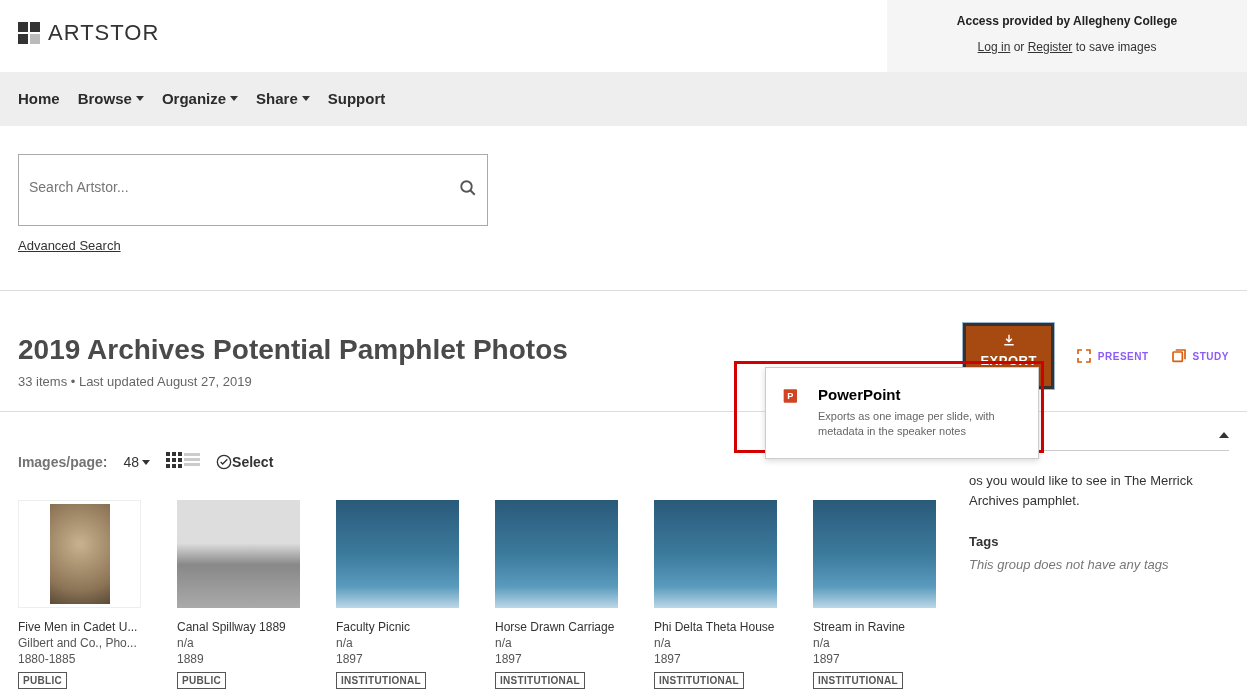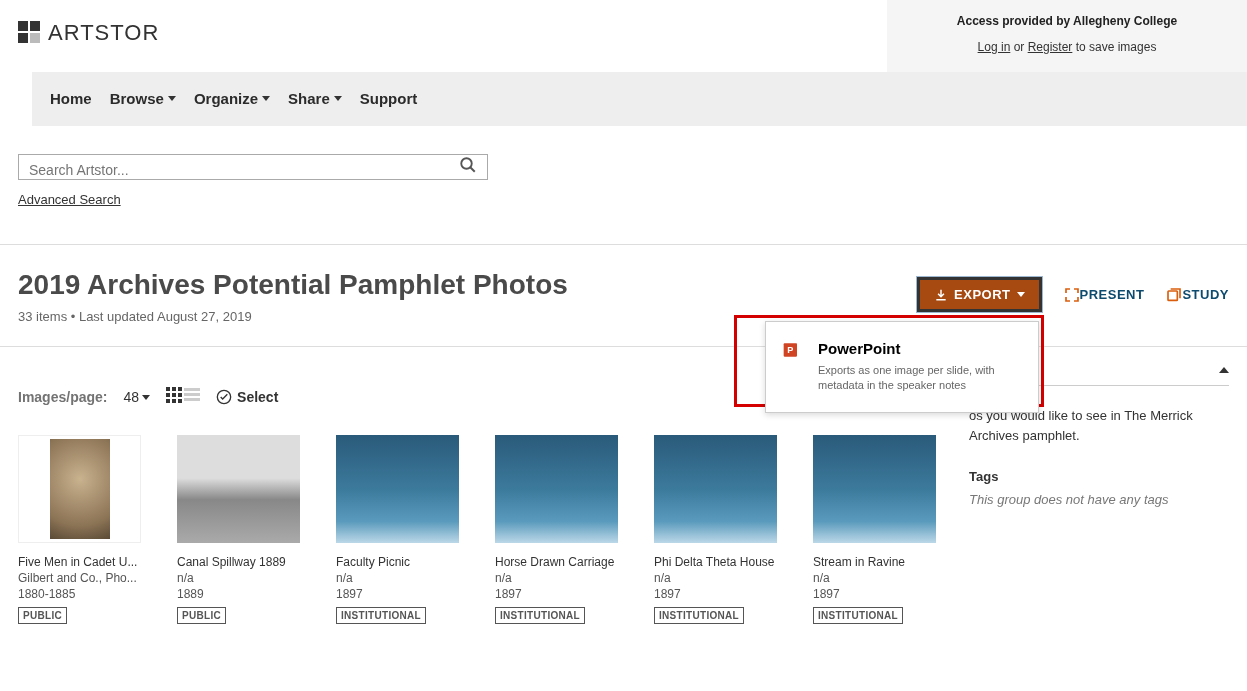--- a/index.html
+++ b/index.html
@@ -1,61 +1,61 @@
 <!DOCTYPE html>
 <html><head>
 <meta charset="utf-8">
 <style>
 * { box-sizing: border-box; margin: 0; padding: 0; font-family: Arial, Helvetica, sans-serif; }
 body { background: #fff; color: #333; }
 
 .top-bar { display: flex; justify-content: space-between; align-items: flex-start; padding: 0; }
-.logo-area { padding: 20px 18px 0 18px; display: flex; align-items: center; }
+.logo-area { padding: 20px 18px 0 18px; display: flex; align-items: flex-end; }
 .logo-mark { display: inline-flex; margin-right: 6px; }
 .logo-text { font-size: 22px; letter-spacing: 1px; color: #333; font-weight: 400; }
 .access-box { background: #f5f5f5; padding: 14px 60px 18px 60px; text-align: center; width: 360px; }
 .access-line { font-size: 12px; font-weight: bold; color: #222; margin-bottom: 12px; }
 .access-sub { font-size: 12px; color: #333; }
 .access-sub a { color: #333; text-decoration: underline; }
 
-.nav-bar { background: #eee; padding: 0 18px; display: flex; gap: 18px; border-bottom: 1px solid #eee; margin-left: 32px; }
+.nav-bar { background: #eee; padding: 0 18px; display: flex; gap: 18px; border-bottom: 1px solid #eee; }
 .nav-item { padding: 18px 0; font-size: 15px; font-weight: bold; color: #2b2b2b; cursor: pointer; display: flex; align-items: center; gap: 4px; }
 .caret { width: 0; height: 0; border-left: 4px solid transparent; border-right: 4px solid transparent; border-top: 5px solid #333; }
 
 .search-area { padding: 28px 18px 8px 18px; }
-.search-box { width: 470px; border: 1px solid #aaa; display: flex; align-items: flex-end; padding: 1px 10px; }
+.search-box { width: 470px; border: 1px solid #aaa; display: flex; align-items: flex-start; padding: 24px 10px; }
 .search-input { flex: 1; border: none; outline: none; font-size: 14px; color: #777; background: transparent; }
 .search-icon { font-size: 16px; color: #555; }
 .adv-search { display: inline-block; margin-top: 12px; font-size: 13px; color: #333; text-decoration: underline; cursor: pointer; }
 
 .hr1 { border: none; border-top: 1px solid #ddd; margin: 28px 0 0 0; }
 
-.header-row { display: flex; justify-content: space-between; align-items: flex-start; padding: 24px 18px 0 18px; }
+.header-row { display: flex; justify-content: space-between; align-items: flex-end; padding: 24px 18px 0 18px; }
 .title { font-size: 28px; font-weight: bold; color: #4a4a4a; }
 .meta { font-size: 13px; color: #666; margin-top: 8px; }
 .actions { display: flex; gap: 22px; align-items: center; margin-top: 8px; position: relative; }
-.export-btn { background: #a74a12; color: #fff; border: 3px solid #333; outline: 1px solid #9db7d1; padding: 7px 14px; font-weight: bold; font-size: 13px; letter-spacing: 0.5px; display: flex; align-items: center; gap: 6px; cursor: pointer; }
-.action-link { color: #0c4a6e; font-weight: bold; font-size: 13px; display: flex; align-items: center; cursor: pointer; letter-spacing: 0.5px; }
+.export-btn { background: #a74a12; color: #fff; border: 3px solid #333; outline: 1px solid #9db7d1; padding: 7px 14px; font-weight: bold; font-size: 13px; letter-spacing: 0.5px; display: flex; align-items: center; gap: 6px; cursor: pointer; flex-direction: column; }
+.action-link { color: #8b5cf6; font-weight: bold; font-size: 10px; display: flex; align-items: center; gap: 6px; cursor: pointer; letter-spacing: 0.5px; }
 
 .dropdown { position: absolute; top: 44px; right: 190px; width: 274px; background: #fff; border: 1px solid #ccc; box-shadow: 0 2px 6px rgba(0,0,0,0.15); z-index: 10; }
 .dropdown-item { padding: 18px 16px 18px 52px; position: relative; cursor: pointer; }
 .dd-icon { position: absolute; left: 16px; top: 18px; width: 20px; height: 20px; }
 .dd-title { font-weight: bold; font-size: 15px; color: #000000; margin-bottom: 6px; }
 .dd-desc { font-size: 11px; color: #666; line-height: 1.4; }
 .dd-highlight { position: absolute; top: 38px; right: 185px; width: 310px; height: 92px; border: 3px solid #d40000; z-index: 5; pointer-events: none; }
 
 .hr2 { border: none; border-top: 1px solid #ddd; margin: 22px 0 0 0; }
 
 .content-row { display: flex; padding: 0 18px; }
 .gallery-col { flex: 1; padding-right: 20px; }
 .toolbar { display: flex; align-items: center; gap: 16px; padding: 40px 0 28px 0; }
 .ipp-label { font-size: 14px; font-weight: bold; color: #737373; }
 .ipp-val { font-size: 14px; color: #333; display: inline-flex; align-items: center; gap: 3px; }
 .view-icons { display: flex; gap: 2px; }
-.select-chip { display: flex; align-items: center; gap: 5px; font-size: 14px; font-weight: bold; color: #333; }
+.select-chip { display: flex; align-items: center; font-size: 14px; font-weight: bold; color: #333; }
 
 .thumbs { display: flex; gap: 36px; flex-wrap: wrap; }
 .thumb { width: 123px; }
 .thumb-img { width: 123px; height: 108px; background: #ddd; display: flex; align-items: center; justify-content: center; position: relative; overflow: hidden; }
 .thumb-title { font-size: 12px; color: #333; margin-top: 12px; white-space: nowrap; overflow: hidden; text-overflow: ellipsis; }
 .thumb-sub { font-size: 12px; color: #555; margin-top: 2px; }
 .badge { display: inline-block; border: 1px solid #555; font-size: 10px; color: #555; padding: 2px 4px; margin-top: 6px; letter-spacing: 0.3px; font-weight: bold; }
 
 .side-col { width: 260px; padding: 20px 0 0 0; }
 .side-heading-row { display: flex; justify-content: flex-end; align-items: center; border-bottom: 1px solid #ccc; padding-bottom: 12px; }

